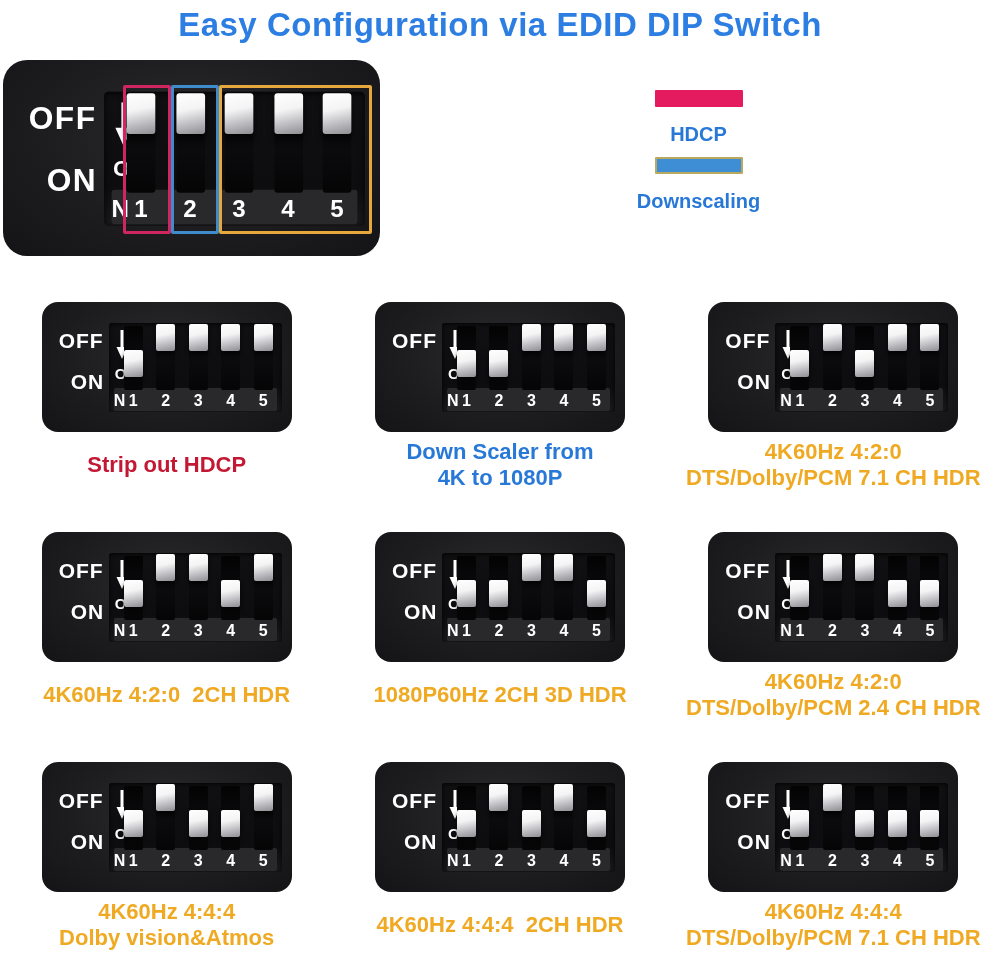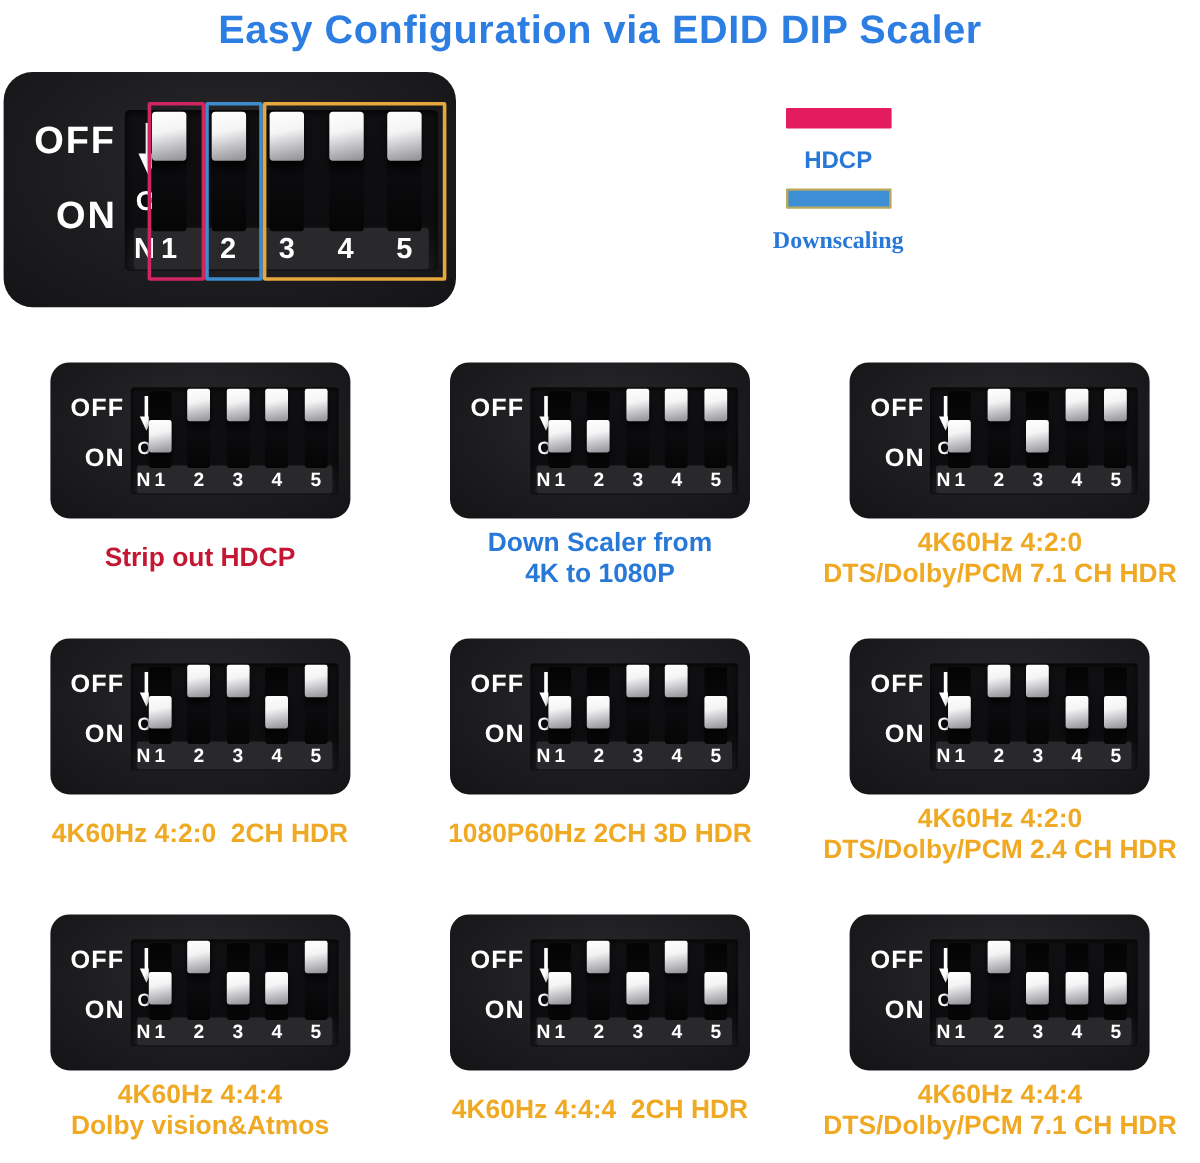--- a/index.html
+++ b/index.html
@@ -64,21 +64,21 @@
   .panel-wrap{flex:0 0 auto;}
   .caption{
     margin-top:6px;min-height:54px;display:flex;flex-direction:column;justify-content:center;
     align-items:center;font-size:22px;font-weight:bold;line-height:1.18;text-align:center;
   }
   .caption div{white-space:pre;}
 </style>
 </head>
 <body>
 
-<h1 class="page-title" style="color: rgb(45, 126, 227);">Easy Configuration via EDID DIP Scaler</h1>
+<h1 class="page-title" style="color: rgb(45, 126, 227);">Easy Configuration via EDID DIP Switch</h1>
 
 <div class="top">
   <div class="master-wrap">
     <div class="master-scale">
         <div class="dip-panel">
     <div class="dip-off">OFF</div>
     <div class="dip-on">ON</div>
     <div class="dip-recess">
       <div class="dip-footer"></div>
       <svg class="dip-arrow" viewBox="0 0 12 30">
@@ -121,21 +121,21 @@
       </div>
   </div>
   <div class="right-col">
     <div class="legend">
         <div class="legend-row">
           <div class="legend-bar" style="background: rgb(228, 27, 95);"></div>
           <div class="legend-label" style="color: rgb(40, 120, 216);">HDCP</div>
         </div>
         <div class="legend-row">
           <div class="legend-bar" style="background: rgb(61, 142, 213); border: 2px solid rgb(185, 169, 94);"></div>
-          <div class="legend-label" style="color: rgb(40, 120, 216); font-family: Liberation Serif, serif;">Downscaling</div>
+          <div class="legend-label" style="color: rgb(40, 120, 216);">Downscaling</div>
         </div>
       </div>
   </div>
 </div>
 
 <div class="grid">
     <div class="cell">
       <div class="panel-wrap">
         <div class="dip-panel">
     <div class="dip-off">OFF</div>

